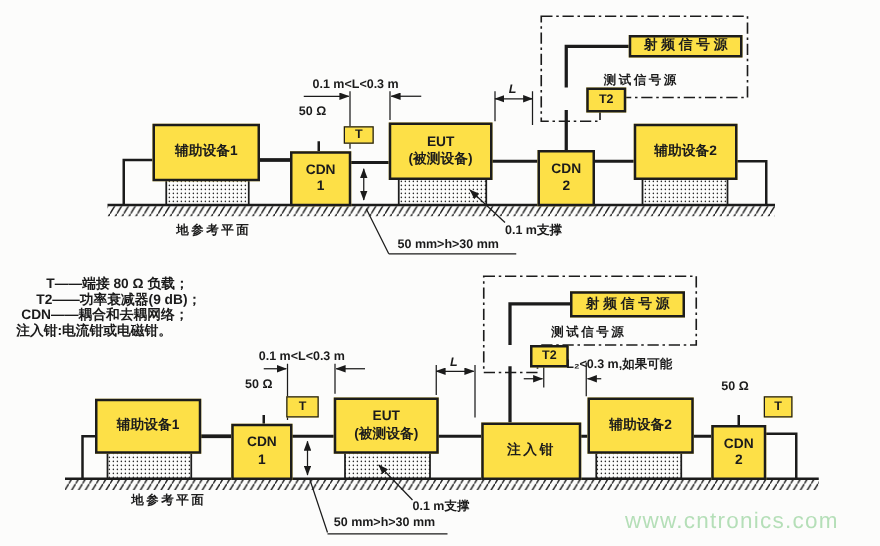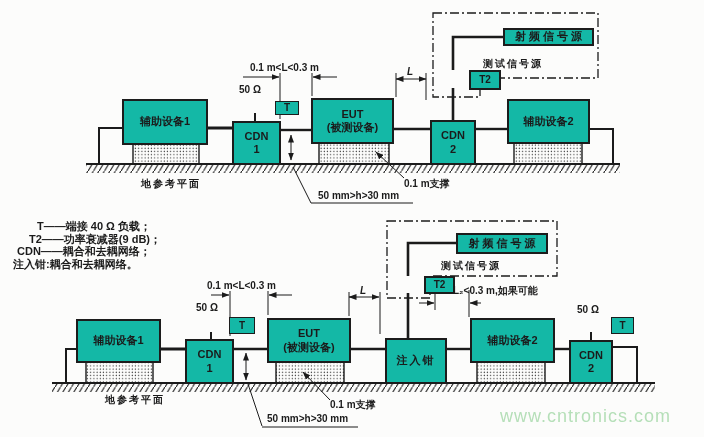--- a/index.html
+++ b/index.html
@@ -1,19 +1,19 @@
 <!DOCTYPE html>
 <html><head>
 <meta charset="utf-8">
 <style>
   html,body{margin:0;padding:0;background:#fff;}
   .wrap{position:relative;width:704px;height:437px;background:#fcfcfb;
         font-family:"Liberation Sans","DejaVu Sans",sans-serif;color:#1b1b1b;overflow:hidden;}
   svg.layer{position:absolute;left:0;top:0;z-index:1;}
-  .box{position:absolute;box-sizing:border-box;border:2px solid #1c1c1c;background:#14b8a6;
+  .box{position:absolute;box-sizing:border-box;border:2px solid #1c1c1c;background:#fde047;
        display:flex;flex-direction:column;align-items:center;justify-content:center;
        font-weight:700;font-size:11px;line-height:1.2;text-align:center;z-index:2;white-space:nowrap;}
   .box.thin{border-width:1.5px;}
   .box.sm{font-size:10px;margin-left:31px;}
   .box.spread{letter-spacing:3px;text-indent:3px;}
   .lbl{position:absolute;z-index:3;font-weight:700;font-size:10px;white-space:nowrap;}
   .dim{font-size:10px;}
   .it{font-style:italic;}
   .ctr{text-align:left;}
   .legend-line{position:absolute;z-index:3;font-weight:700;font-size:11px;white-space:nowrap;}
@@ -148,37 +148,37 @@
   </div>
 
   <div class="lbl dim ctr" style="left:239px;top:84px;width:32px;">50 Ω</div>
   <div class="lbl dim ctr" style="left:250px;top:62px;width:92px;">0.1 m&lt;L&lt;0.3 m</div>
   <div class="lbl dim it" style="left:407px;top:66px;">L</div>
   <div class="lbl" style="left:483px;top:57px;letter-spacing:2px;">测试信号源</div>
   <div class="lbl dim" style="left:404px;top:177px;">0.1 m支撑</div>
   <div class="lbl dim" style="left:318px;top:190px;">50 mm&gt;h&gt;30 mm</div>
   <div class="lbl" style="left:141px;top:177px;letter-spacing:2px;">地参考平面</div>
 
-  <div class="legend-line" style="left:37px;top:219px;">T——端接 40 Ω 负载；</div>
+  <div class="legend-line" style="left:37px;top:219px;">T——端接 80 Ω 负载；</div>
   <div class="legend-line" style="left:29px;top:232px;">T2——功率衰减器(9 dB)；</div>
   <div class="legend-line" style="left:17px;top:244px;">CDN——耦合和去耦网络；</div>
-  <div class="legend-line" style="left:13px;top:257px;">注入钳:耦合和去耦网络。</div>
+  <div class="legend-line" style="left:13px;top:257px;">注入钳:电流钳或电磁钳。</div>
 
   <div class="box" style="left:76px;top:319px;width:85px;height:44px;">
     <span>辅助设备1</span>
   </div>
   <div class="box" style="left:185px;top:339px;width:49px;height:45px;">
     <span>CDN</span>
     <span>1</span>
   </div>
   <div class="box" style="left:267px;top:318px;width:84px;height:45px;">
     <span>EUT</span>
     <span>(被测设备)</span>
   </div>
-  <div class="box" style="left:385px;top:338px;width:62px;height:46px;letter-spacing:2px;">
+  <div class="box" style="left:385px;top:338px;width:80px;height:46px;letter-spacing:2px;">
     <span>注入钳</span>
   </div>
   <div class="box" style="left:470px;top:318px;width:85px;height:45px;">
     <span>辅助设备2</span>
   </div>
   <div class="box" style="left:569px;top:340px;width:44px;height:44px;">
     <span>CDN</span>
     <span>2</span>
   </div>
   <div class="box thin sm" style="left:198px;top:317px;width:26px;height:17px;">

